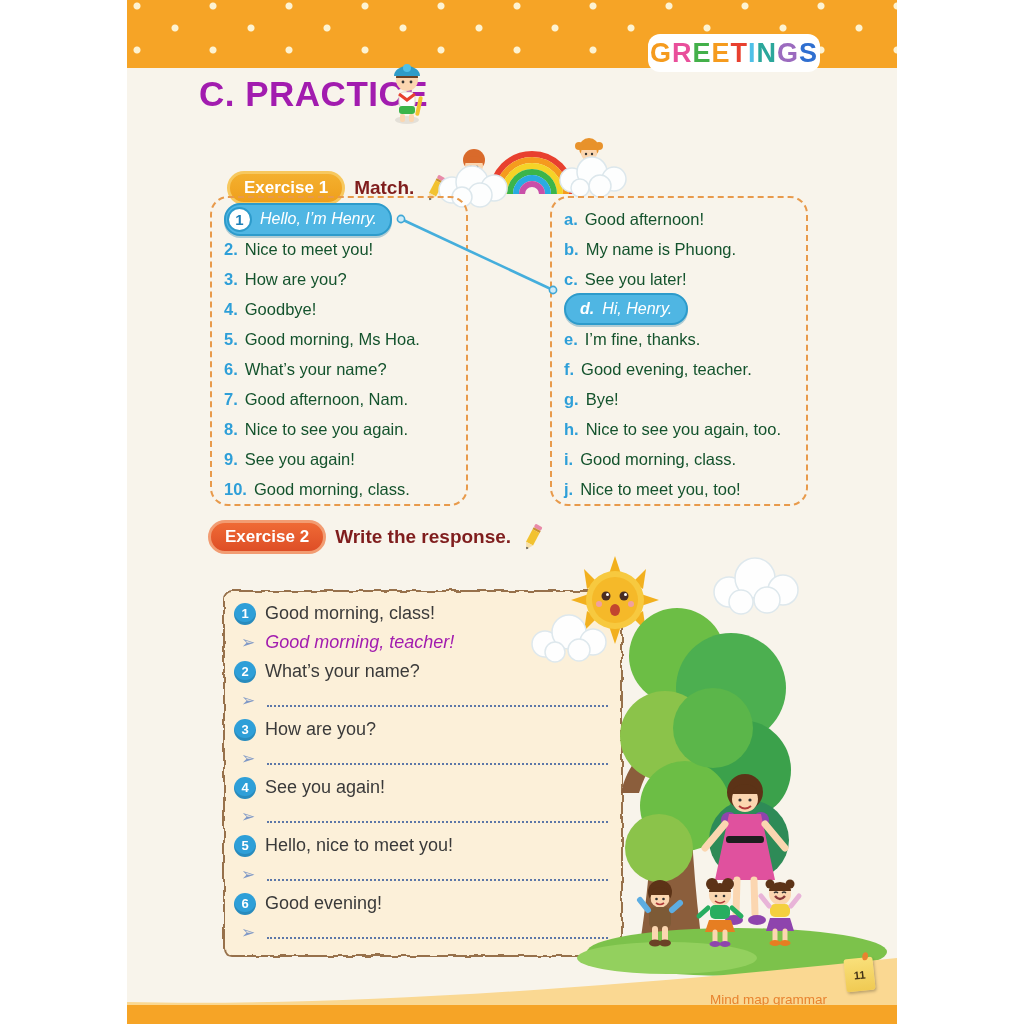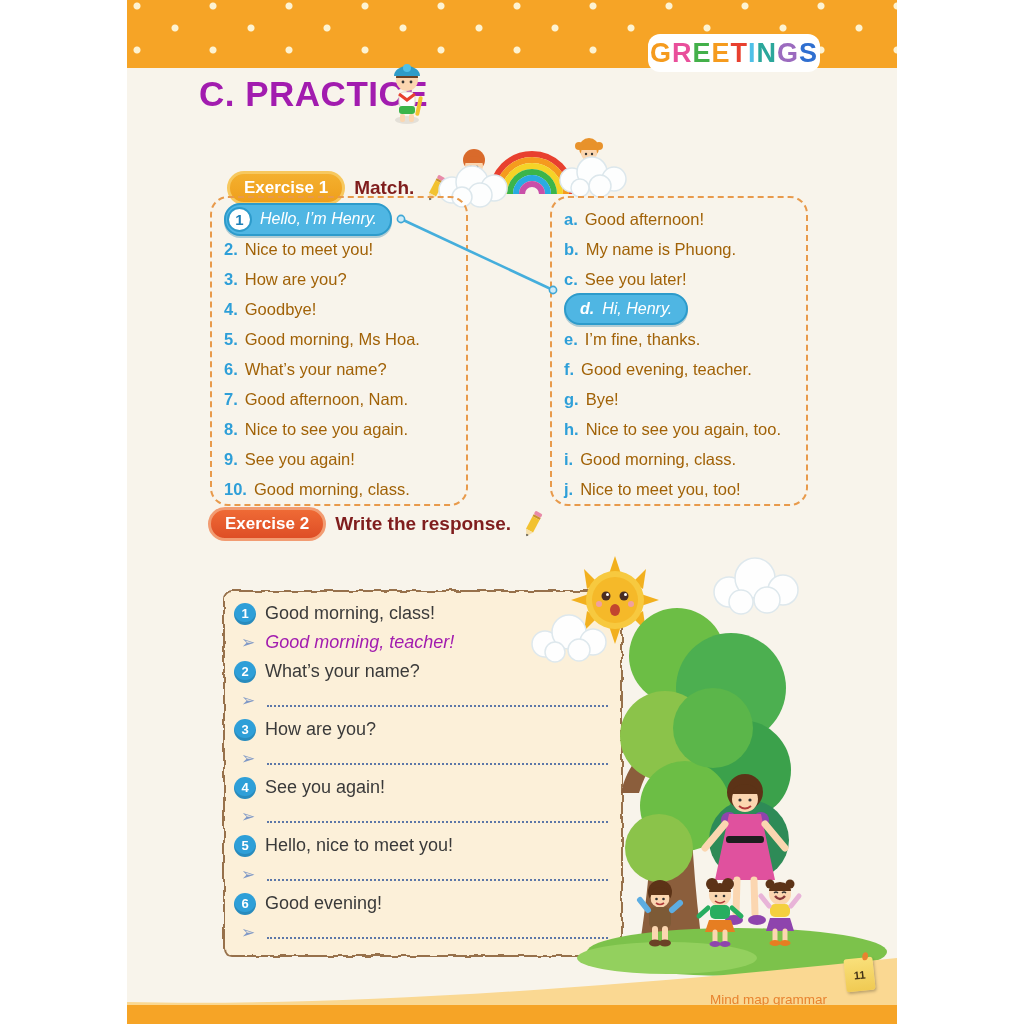--- a/index.html
+++ b/index.html
@@ -22,34 +22,34 @@
   .greetings-tab span:nth-of-type(5){color:#E8402F;}
   .greetings-tab span:nth-of-type(6){color:#4FC0E8;}
   .greetings-tab span:nth-of-type(7){color:#2BA79B;}
   .greetings-tab span:nth-of-type(8){color:#9B6BBF;}
   .greetings-tab span:nth-of-type(9){color:#2F6FD0;}
 
   .section-title{position:absolute;left:72px;top:74px;font-size:35px;font-weight:800;color:#a21caf;letter-spacing:.5px;}
 
   .ex-row{position:absolute;display:flex;align-items:center;gap:9px;}
   .ex-row1{left:100px;top:129px;margin-top:42px;}
-  .ex-row2{left:81px;top:507px;text-align:right;}
+  .ex-row2{left:81px;top:520px;text-align:right;}
   .ex-pill{border-radius:19px;color:#fff;font-weight:700;font-size:17px;padding:4px 14px;white-space:nowrap;}
   .ex-pill.gold{background:linear-gradient(#F4B02E,#EF9F1C);border:3px solid #F7C85E;}
   .ex-pill.red{background:linear-gradient(#EF6A35,#DE4E26);border:3px solid #F29C72;}
   .ex-instr{font-size:19px;font-weight:700;color:#7f1d1d;white-space:nowrap;}
 
   
   .match-box{position:absolute;top:196px;width:258px;height:310px;border:2px dashed #E89A4B;
     border-radius:18px;box-sizing:border-box;padding:6px 6px 0 12px;background:rgba(255,255,255,0.0);}
   .box-left{left:83px;}
   .box-right{left:423px;}
   .m-row{display:flex;align-items:center;height:30px;font-size:16.5px;white-space:nowrap;}
   .m-label{color:#2E9FD8;font-weight:700;margin-right:7px;}
-  .m-text{color:#a16207;}
+  .m-text{color:#14532d;}
   .hl-pill{display:inline-flex;align-items:center;gap:8px;background:#4FB6E3;border:2px solid #2D9BCB;
     border-radius:16px;height:29px;padding:0 13px 0 1px;color:#fff;font-style:italic;font-size:16px;
     box-shadow:0 2px 0 rgba(40,130,170,.35);}
   .pill-circ{width:25px;height:25px;border-radius:50%;background:#fff;border:2px solid #2D9BCB;color:#1D7FB7;
     font-weight:700;font-style:normal;display:flex;align-items:center;justify-content:center;font-size:15px;box-sizing:border-box;}
   .hl-pill-d{display:inline-flex;align-items:center;gap:6px;background:#4FB6E3;border:2px solid #2D9BCB;
     border-radius:16px;height:28px;padding:0 14px;color:#fff;font-style:italic;font-size:16px;
     box-shadow:0 2px 0 rgba(40,130,170,.35);}
   .hl-pill-d .m-label{color:#fff;margin-right:2px;}
   .connector{position:absolute;left:268px;top:212px;width:168px;height:86px;pointer-events:none;}

